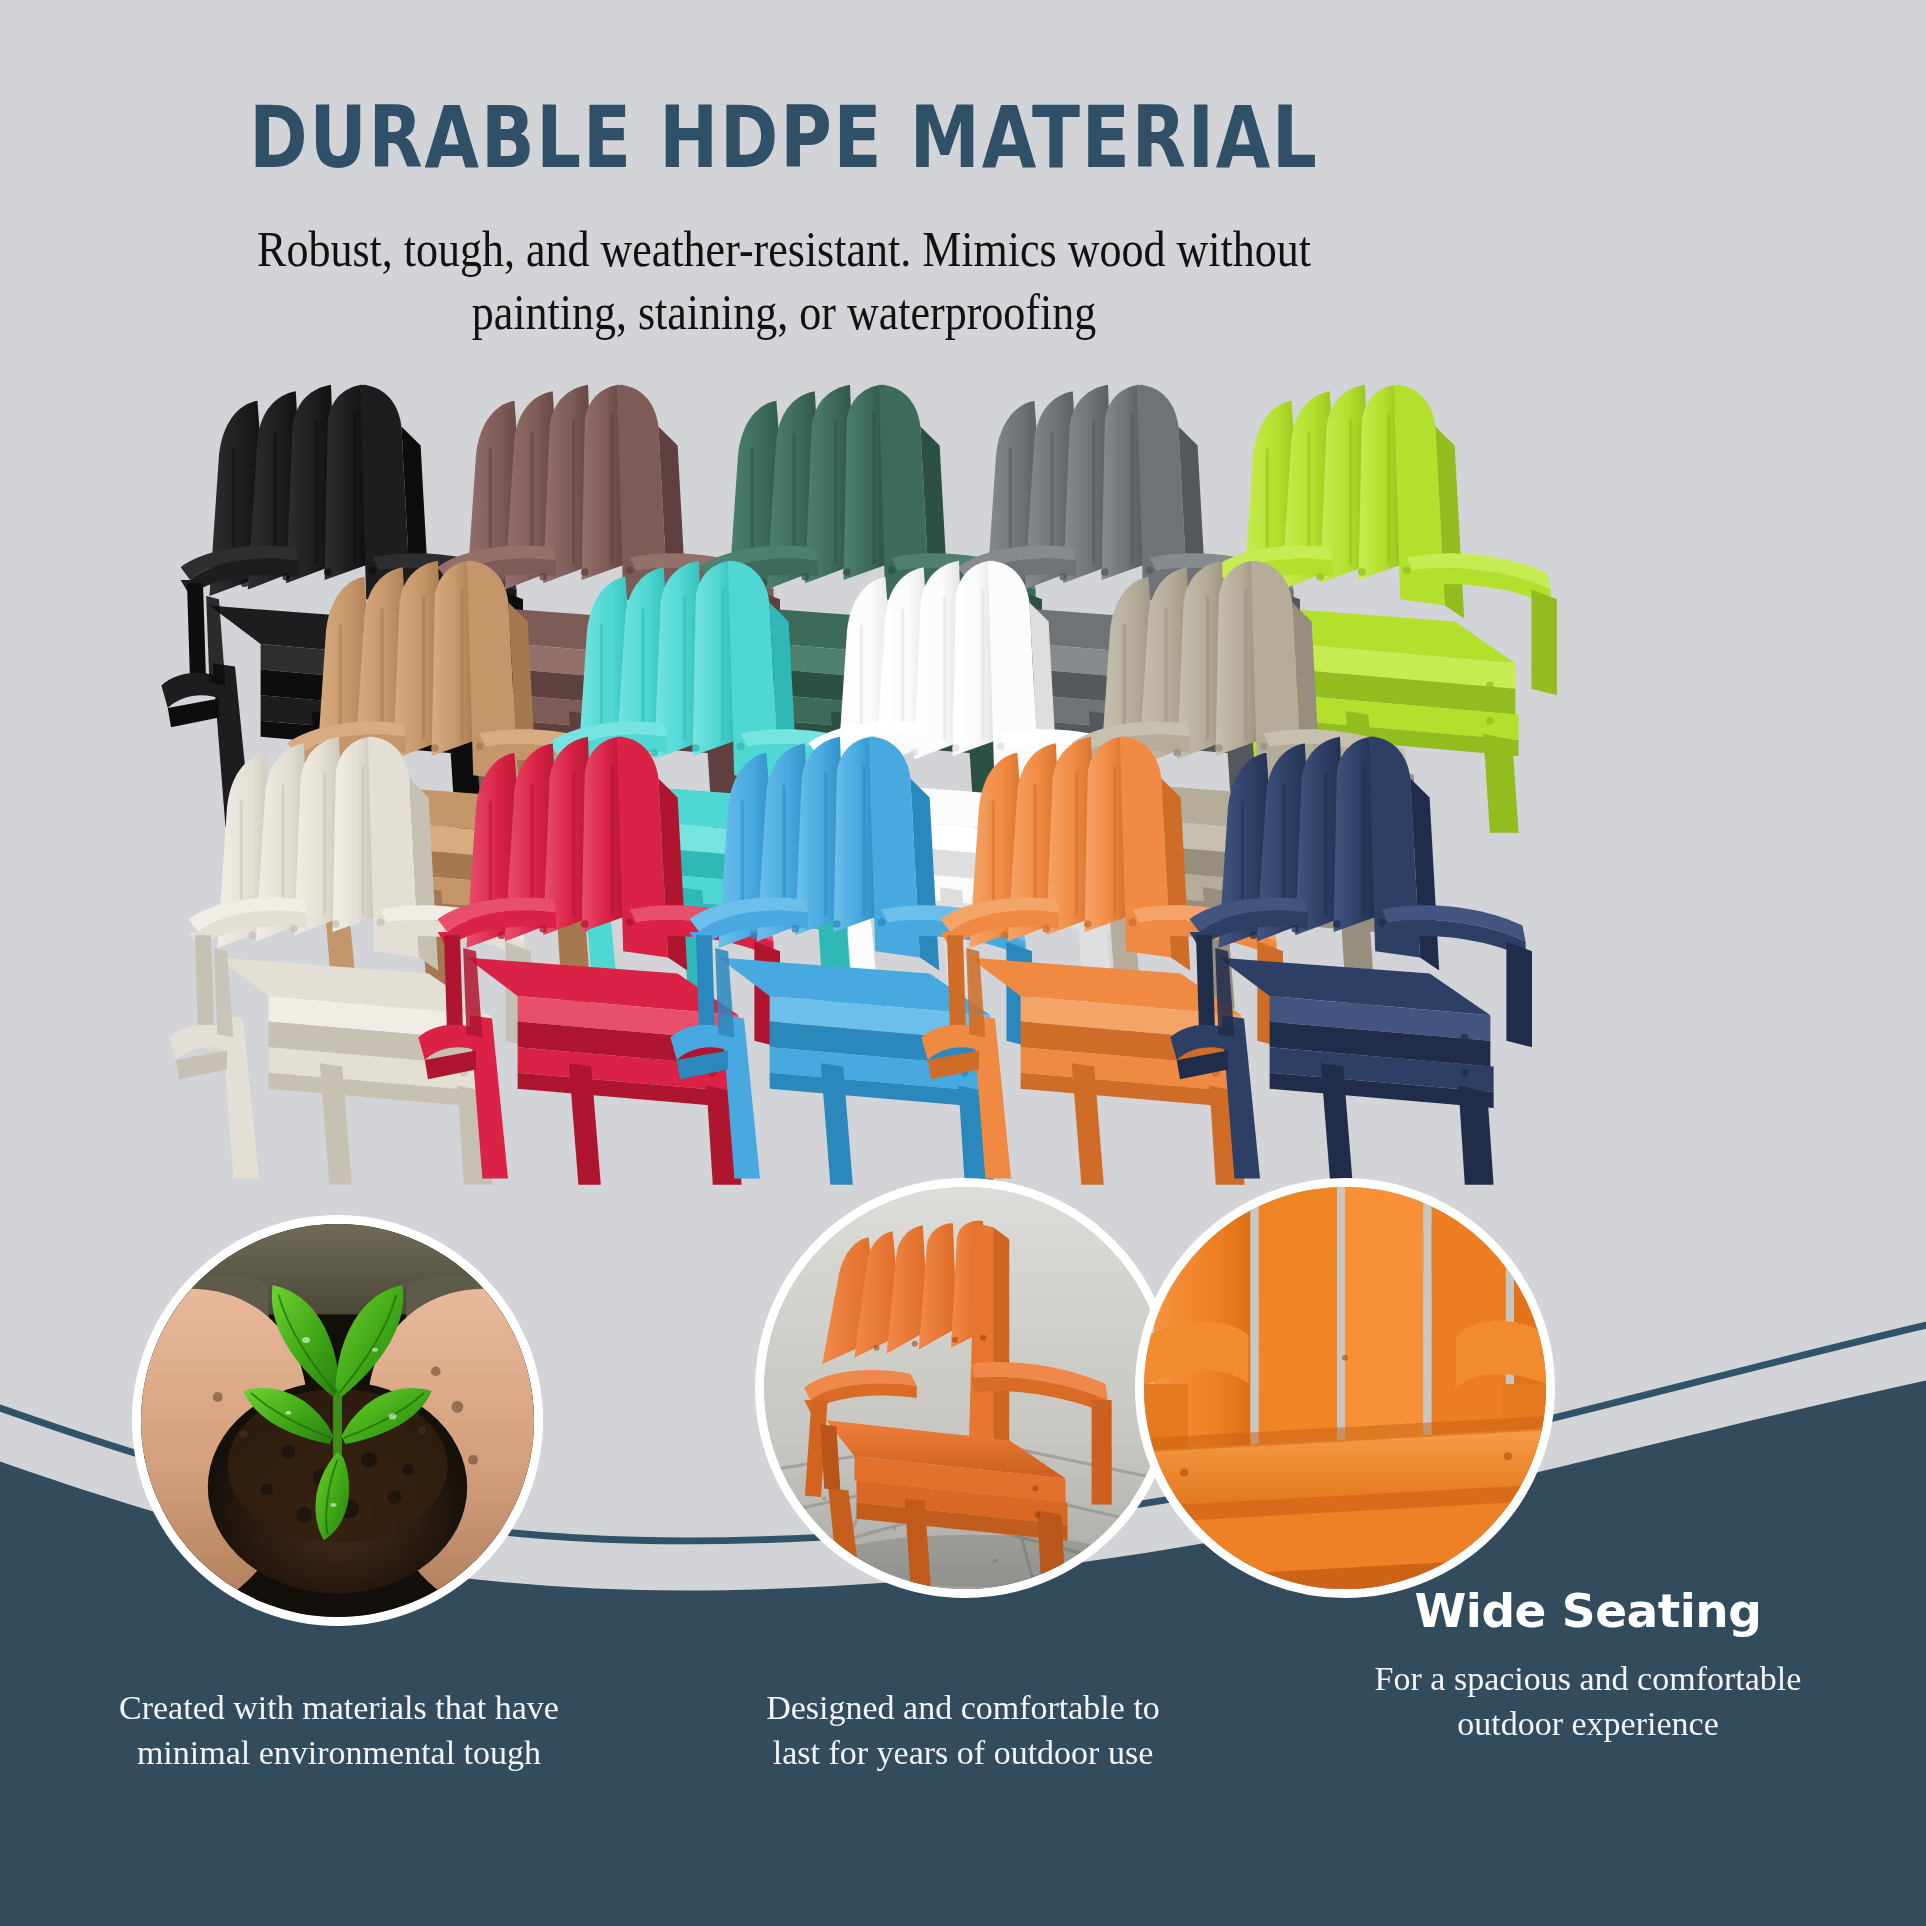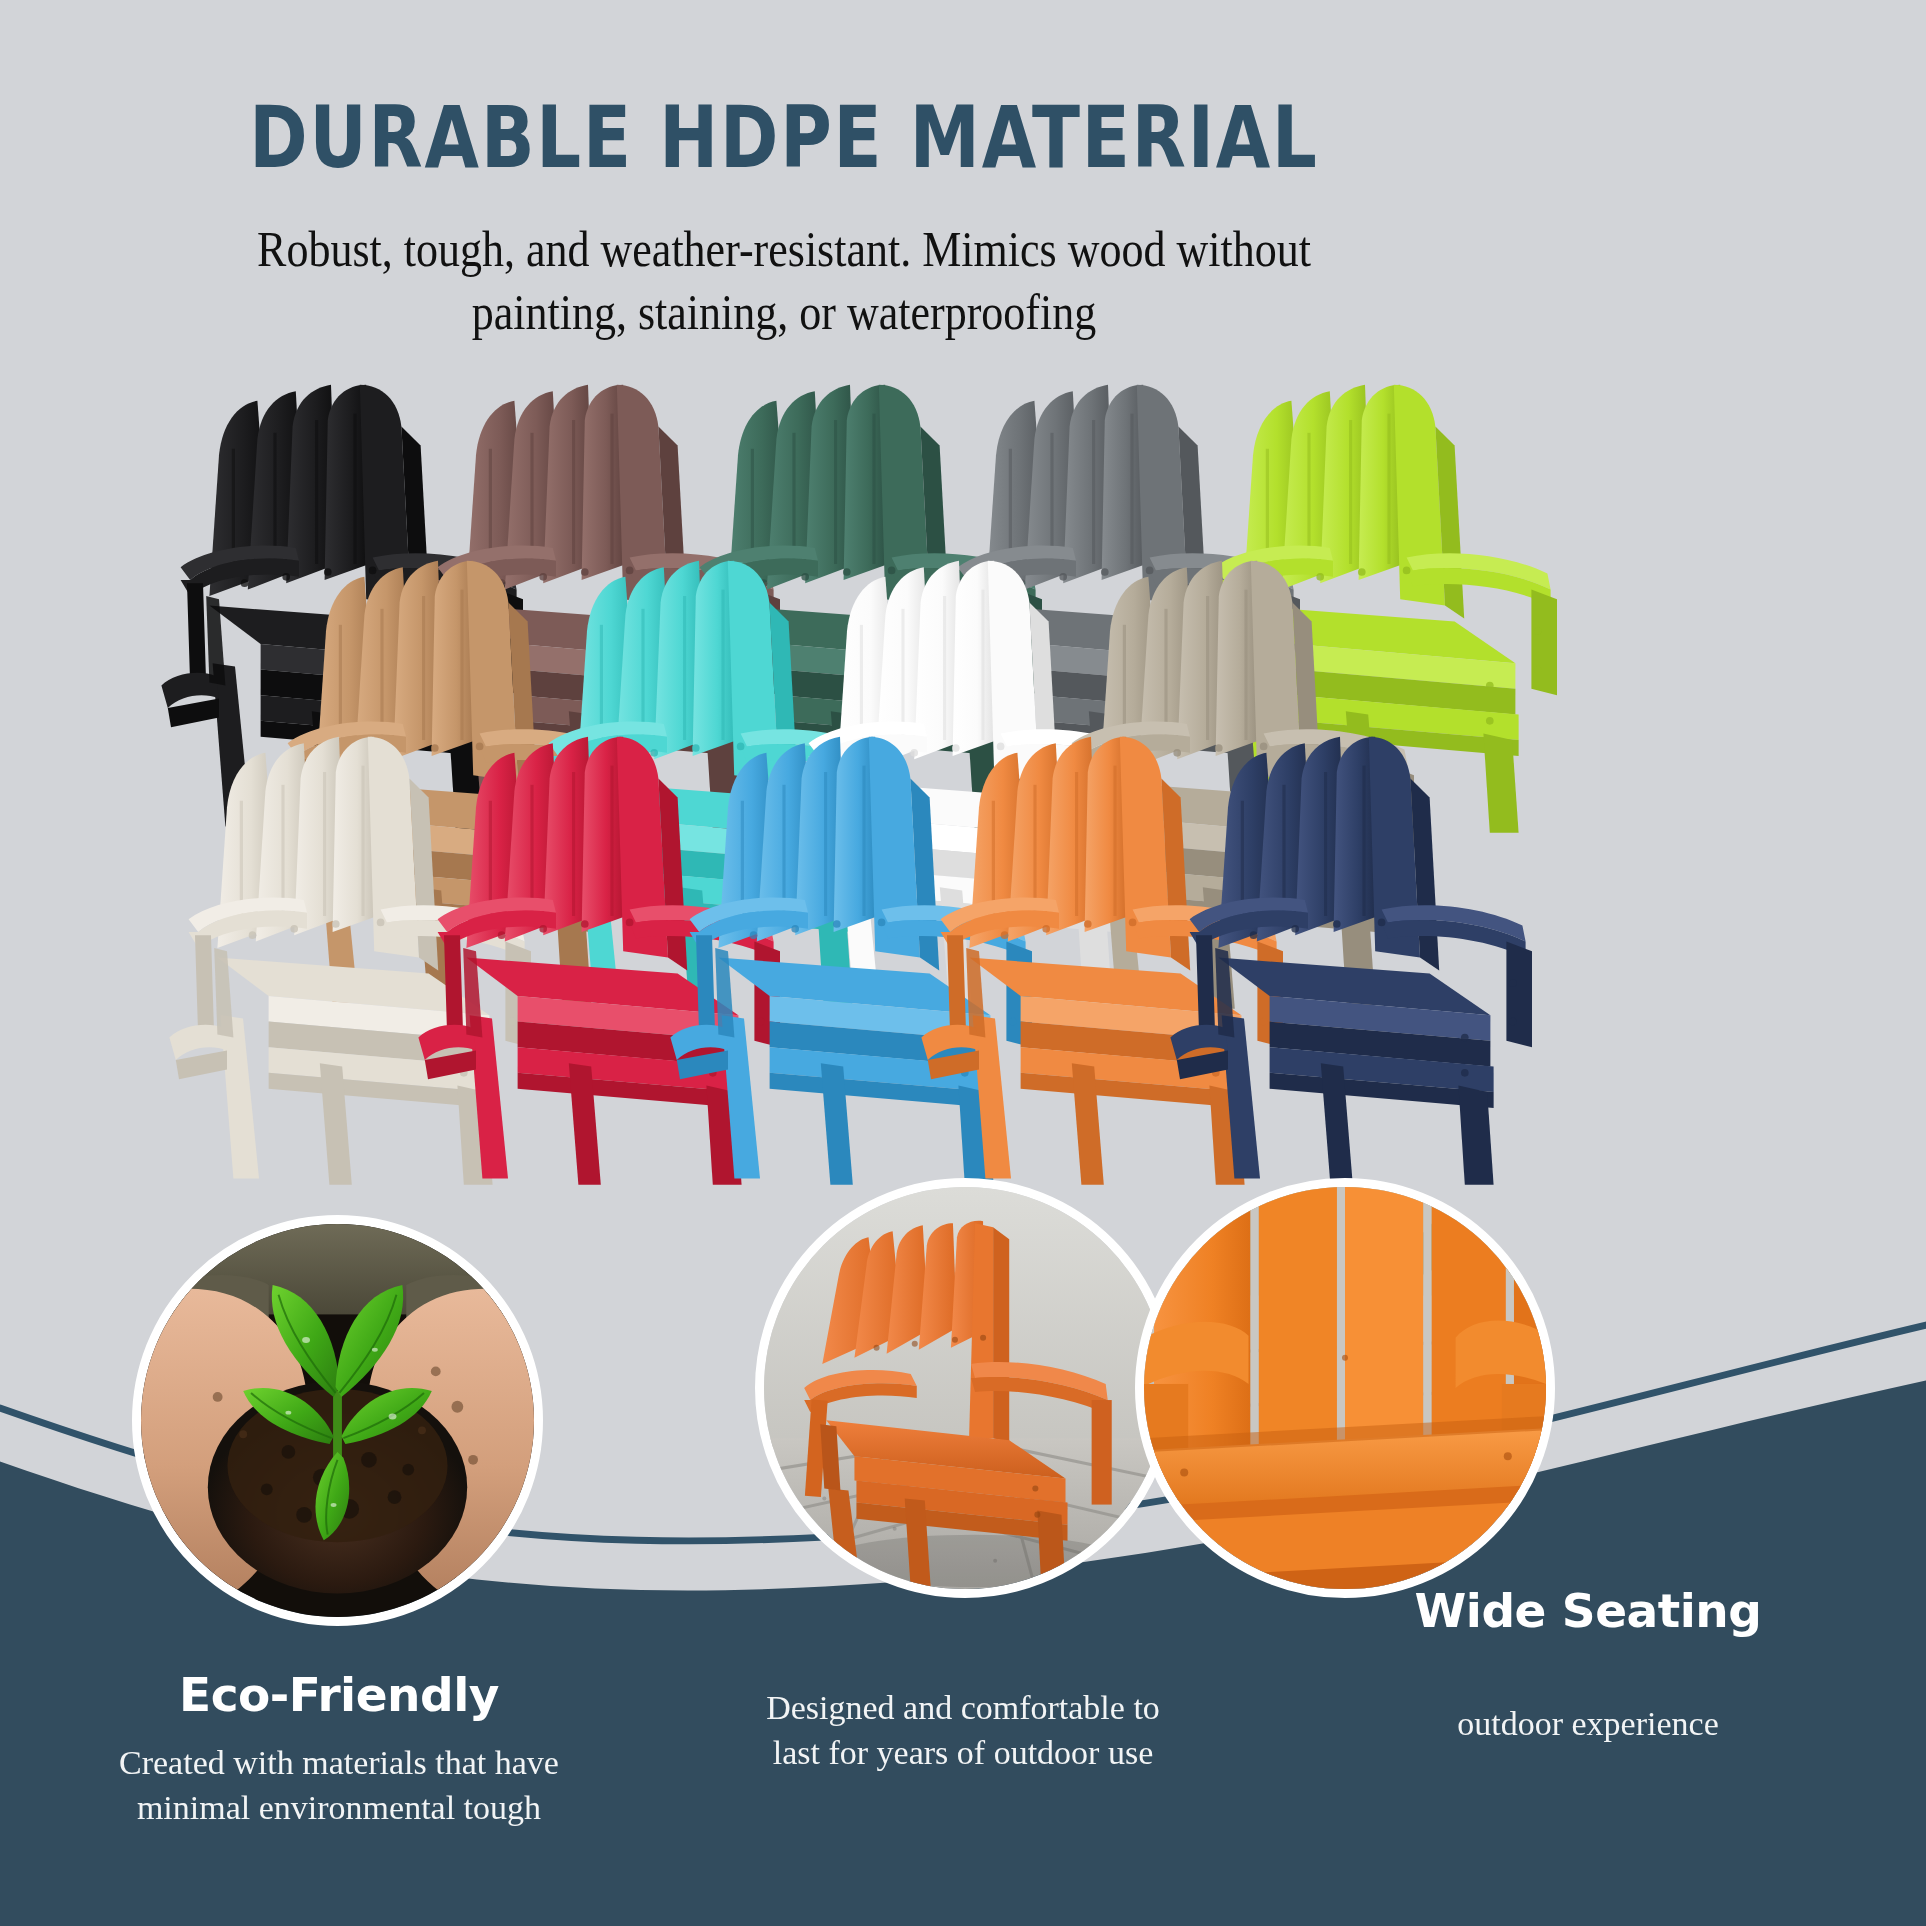--- a/index.html
+++ b/index.html
@@ -1165,36 +1165,35 @@
           <circle cx="362" cy="268" r="4"></circle>
             <circle cx="362" cy="336" r="4"></circle>
           <circle cx="200" cy="170" r="3"></circle>
         </g>
         <path d="M0,250 L400,228 L400,242 L0,264 Z" fill="#c8600f" opacity="0.5"></path>
       </svg>
     </div>
   </div>
 
   <div class="feature-caption" style="left:42px;top:1667px;width:594px;">
-    <p class="feature-title">Eco-Friendly</p>
     <p class="feature-desc">
       <span>Created with materials that have</span><br>
       <span>minimal environmental tough</span>
     </p>
   </div>
 
   <div class="feature-caption" style="left:666px;top:1667px;width:594px;">
     <p class="feature-desc">
       <span>Designed and comfortable to</span><br>
       <span>last for years of outdoor use</span>
     </p>
   </div>
 
   <div class="feature-caption" style="left:1291px;top:1583px;width:594px;">
     <p class="feature-title">Wide Seating</p>
     <p class="feature-desc">
-      <br>
+      <span>For a spacious and comfortable</span><br>
       <span>outdoor experience</span>
     </p>
   </div>
 
 </div>
 
 
 </body></html>

